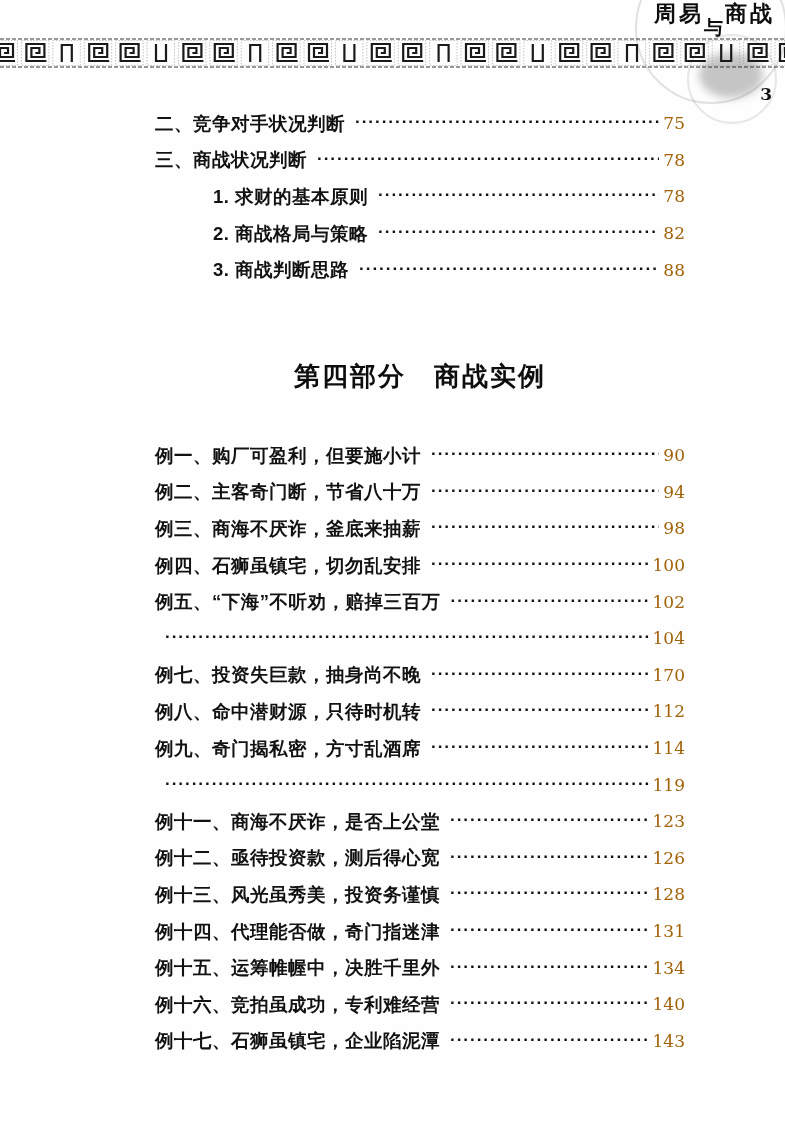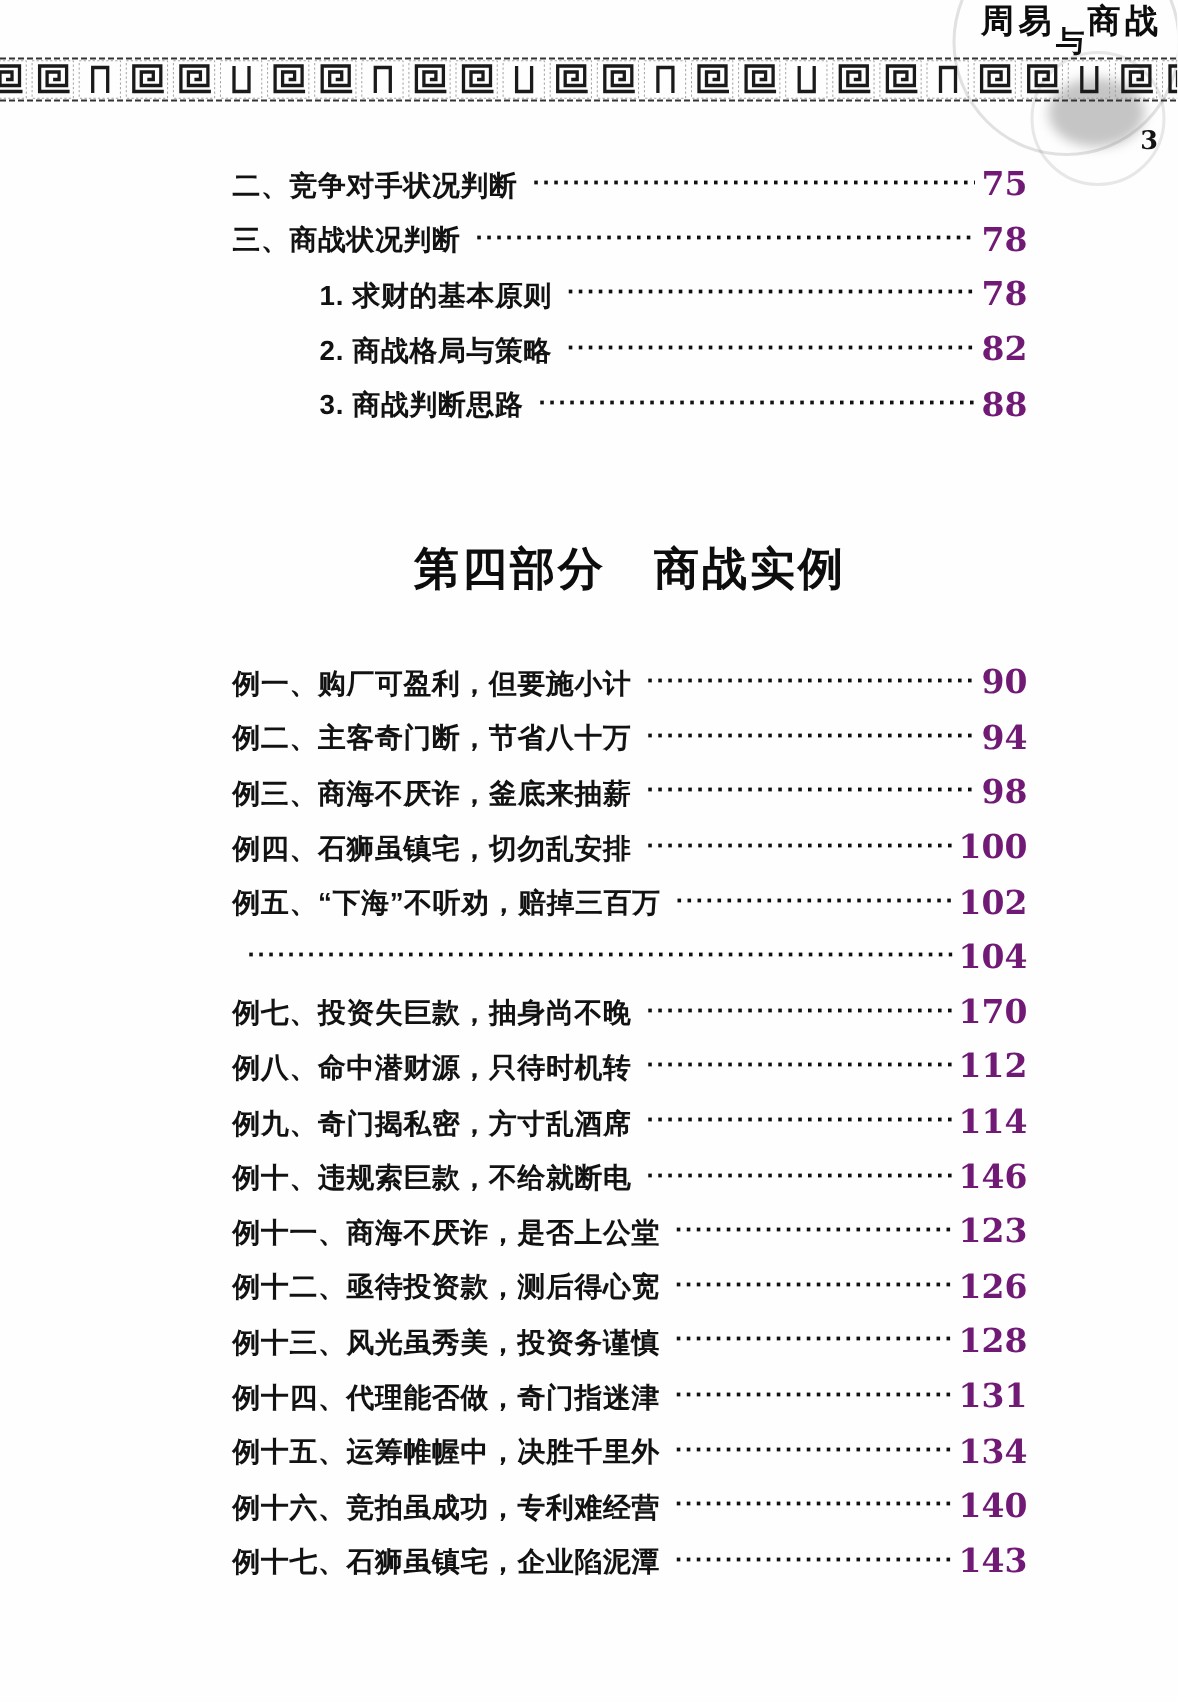--- a/index.html
+++ b/index.html
@@ -114,34 +114,34 @@
     overflow: hidden;
     white-space: nowrap;
     font-size: 17px;
     font-weight: 900;
     letter-spacing: 1px;
     margin: 0 4px 2px 10px;
     color: #101010;
   }
   .toc-page {
     font-family: "DejaVu Serif", serif;
-    font-weight: bold;
-    font-size: 22px;
+    font-weight: normal;
+    font-size: 17px;
     white-space: nowrap;
-    color: #701a75;
+    color: #a16207;
   }
 
   .section-title {
     position: absolute;
     top: 359px;
     left: 155px;
     width: 530px;
     margin: 0;
     text-align: center;
-    font-size: 30px;
+    font-size: 26px;
     font-weight: 900;
     letter-spacing: 2px;
     color: #0d0d0d;
     z-index: 2;
   }
 </style>
 </head>
 <body>
 
 <div class="page">
@@ -275,23 +275,22 @@
         <span class="toc-label">例八、命中潜财源，只待时机转</span>
         <span class="dots">····································································································</span>
         <span class="toc-page">112</span>
       </div>
       <div class="toc-row">
         <span class="toc-label">例九、奇门揭私密，方寸乱酒席</span>
         <span class="dots">····································································································</span>
         <span class="toc-page">114</span>
       </div>
       <div class="toc-row">
-        <span class="toc-label">例十、违规索巨款，不给就断电</span>
-        <span class="dots">····································································································</span>
-        <span class="toc-page">146</span>
+        <span class="dots">····································································································</span>
+        <span class="toc-page">119</span>
       </div>
       <div class="toc-row">
         <span class="toc-label">例十一、商海不厌诈，是否上公堂</span>
         <span class="dots">····································································································</span>
         <span class="toc-page">123</span>
       </div>
       <div class="toc-row">
         <span class="toc-label">例十二、亟待投资款，测后得心宽</span>
         <span class="dots">····································································································</span>
         <span class="toc-page">126</span>

